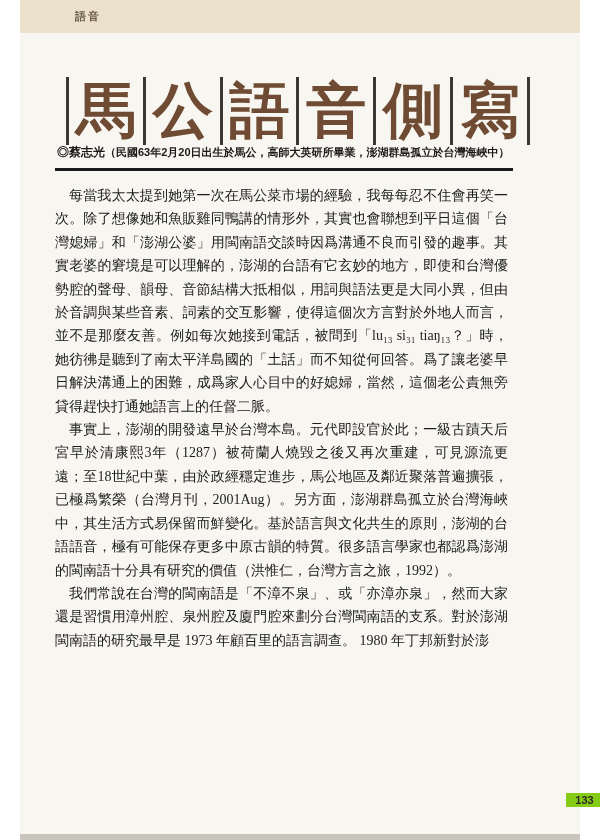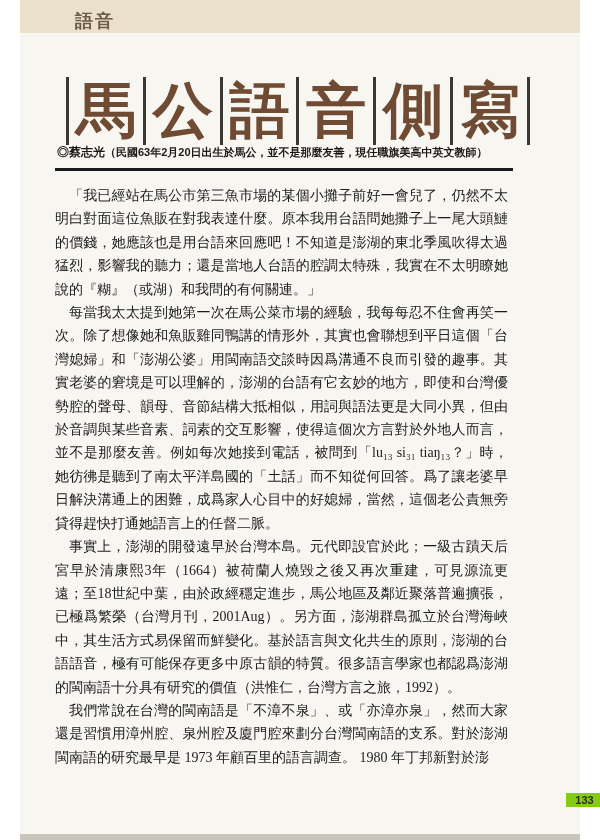--- a/index.html
+++ b/index.html
@@ -22,21 +22,21 @@
     position: absolute;
     left: 20px; top: 0;
     width: 560px; height: 33px;
     background: #ebe1cb;
   }
   .section-label {
     position: absolute;
     left: 55px; top: 9px;
     font-family: "Liberation Sans", sans-serif;
     font-weight: bold;
-    font-size: 18px;
+    font-size: 11px;
     letter-spacing: 2px;
     color: #6d5c48;
   }
   .title-row {
     position: absolute;
     left: 66px; top: 75px;
     width: 464px; height: 72px;
     display: flex;
     align-items: center;
     justify-content: space-between;
@@ -129,29 +129,28 @@
     <span class="tbar"></span>
     <span class="tchar">音</span>
     <span class="tbar"></span>
     <span class="tchar">側</span>
     <span class="tbar"></span>
     <span class="tchar">寫</span>
     <span class="tbar"></span>
   </div>
 
   <div class="author-row">
-    <span class="author-name">◎蔡志光</span><span class="author-bio">（民國63年2月20日出生於馬公，並不是那麼友善，現任職旗美高中英文教師）</span>
+    <span class="author-name">◎蔡志光</span><span class="author-bio">（民國63年2月20日出生於馬公，高師大英研所畢業，澎湖群島孤立於台灣海峽中）</span>
   </div>
 
   <div class="title-rule"></div>
 
   <div class="article-body">
-    <p>「我已經站在馬公市第三魚市場的某個小攤子前好一會兒了，仍然不太明白對面這位魚販在對我表達什麼。原本我用台語問她攤子上一尾大頭鰱的價錢，她應該也是用台語來回應吧！不知道是澎湖的東北季風吹得太過猛烈，影響我的聽力；還是當地人台語的腔調太特殊，我實在不太明瞭她說的『糊』（或湖）和我問的有何關連。」</p>
     <p>每當我太太提到她第一次在馬公菜市場的經驗，我每每忍不住會再笑一次。除了想像她和魚販雞同鴨講的情形外，其實也會聯想到平日這個「台灣媳婦」和「澎湖公婆」用閩南語交談時因爲溝通不良而引發的趣事。其實老婆的窘境是可以理解的，澎湖的台語有它玄妙的地方，即使和台灣優勢腔的聲母、韻母、音節結構大抵相似，用詞與語法更是大同小異，但由於音調與某些音素、詞素的交互影響，使得這個次方言對於外地人而言，並不是那麼友善。例如每次她接到電話，被問到「lu₁₃ si₃₁ tiaŋ₁₃？」時，她彷彿是聽到了南太平洋島國的「土話」而不知從何回答。爲了讓老婆早日解決溝通上的困難，成爲家人心目中的好媳婦，當然，這個老公責無旁貸得趕快打通她語言上的任督二脈。</p>
-    <p>事實上，澎湖的開發遠早於台灣本島。元代即設官於此；一級古蹟天后宮早於清康熙3年（1664）被荷蘭人燒毀之後又再次重建，可見源流更遠；至18世紀中葉，由於政經穩定進步，馬公地區及鄰近聚落普遍擴張，已極爲繁榮（台灣月刊，2001Aug）。另方面，澎湖群島孤立於台灣海峽中，其生活方式易保留而鮮變化。基於語言與文化共生的原則，澎湖的台語語音，極有可能保存更多中原古韻的特質。很多語言學家也都認爲澎湖的閩南語十分具有研究的價值（洪惟仁，台灣方言之旅，1992）。</p>
+    <p>事實上，澎湖的開發遠早於台灣本島。元代即設官於此；一級古蹟天后宮早於清康熙3年（1287）被荷蘭人燒毀之後又再次重建，可見源流更遠；至18世紀中葉，由於政經穩定進步，馬公地區及鄰近聚落普遍擴張，已極爲繁榮（台灣月刊，2001Aug）。另方面，澎湖群島孤立於台灣海峽中，其生活方式易保留而鮮變化。基於語言與文化共生的原則，澎湖的台語語音，極有可能保存更多中原古韻的特質。很多語言學家也都認爲澎湖的閩南語十分具有研究的價值（洪惟仁，台灣方言之旅，1992）。</p>
     <p>我們常說在台灣的閩南語是「不漳不泉」、或「亦漳亦泉」，然而大家還是習慣用漳州腔、泉州腔及廈門腔來劃分台灣閩南語的支系。對於澎湖閩南語的研究最早是 1973 年顧百里的語言調查。 1980 年丁邦新對於澎</p>
   </div>
 
   <div class="page-badge">133</div>
 
   <div class="bottom-edge"></div>
 
 </div>
 
 </body></html>

